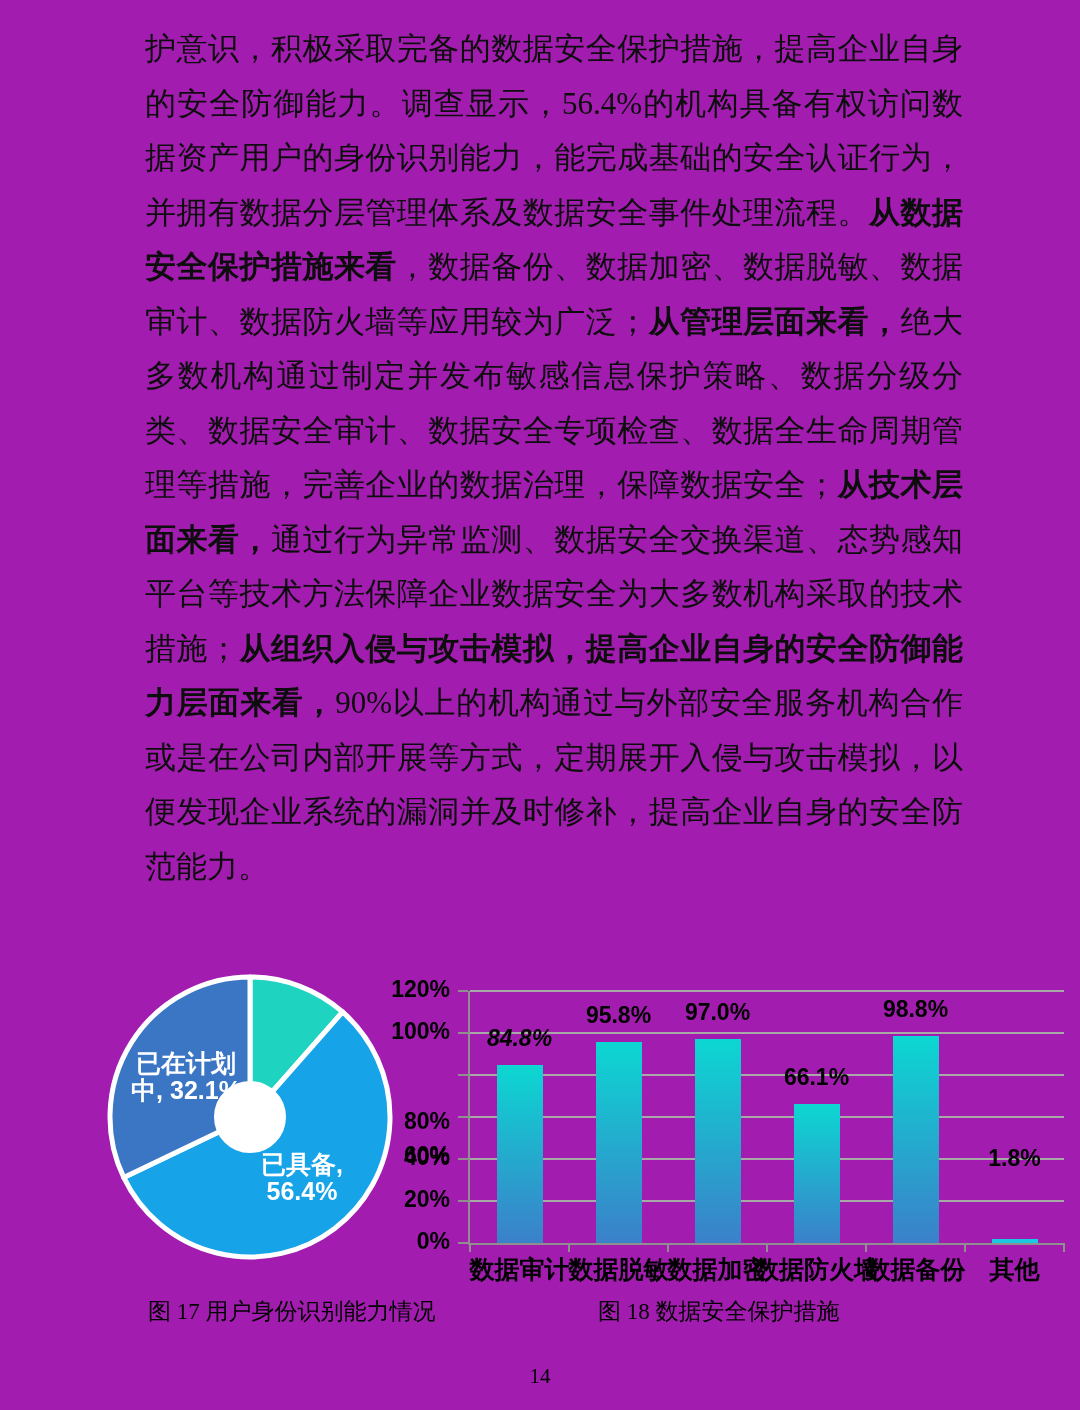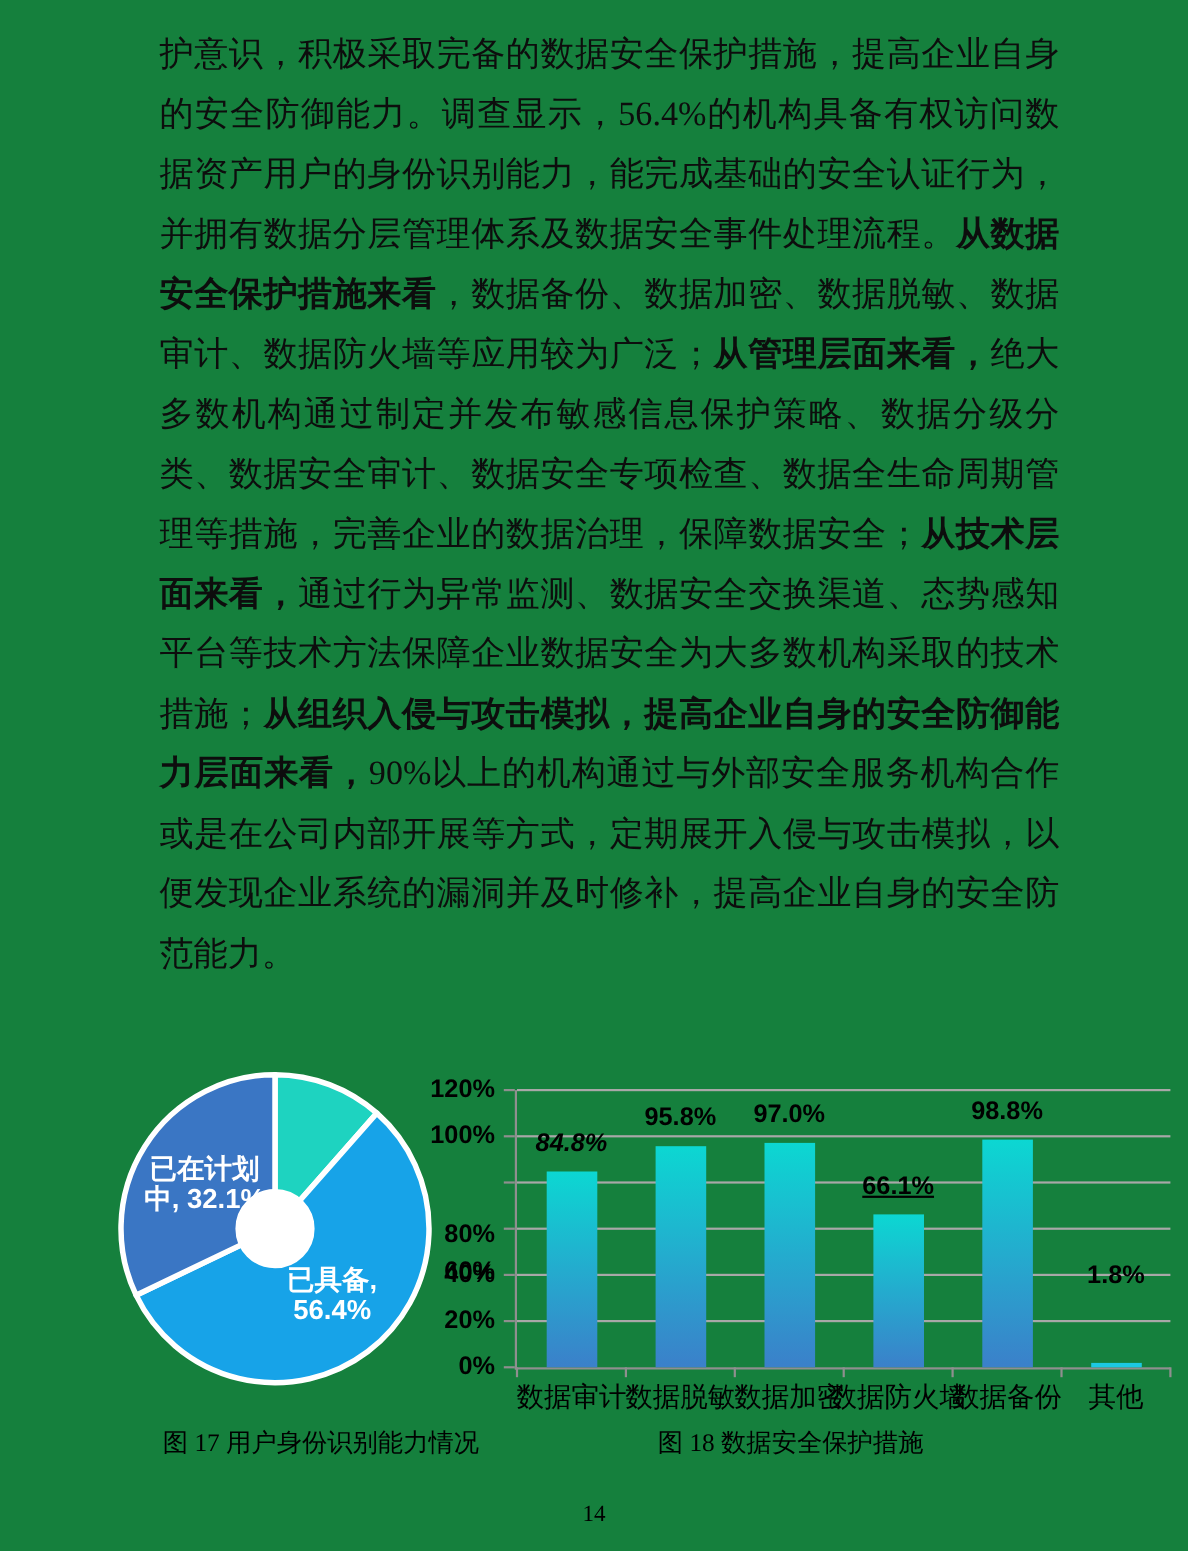--- a/index.html
+++ b/index.html
@@ -1,17 +1,17 @@
 <!DOCTYPE html>
 <html><head>
 <meta charset="utf-8">
 <style>
   html,body { margin:0; padding:0; background:#ffffff; }
   .page {
-    position:relative; width:1080px; height:1410px; background:#15803d;
+    position:relative; width:1080px; height:1410px; background:#a21caf;
     overflow:hidden; color:#000;
     font-family:"Liberation Serif","DejaVu Serif",serif;
   }
   
   .body-text {
     position:absolute; left:145px; top:22px; width:818px; margin:0;
     font-size:31px; line-height:54.5px; text-align:justify; color:#0d0d0d;
   }
   .body-text .b {
     font-family:"Liberation Sans","DejaVu Sans",sans-serif; font-weight:700;
@@ -32,21 +32,21 @@
   .plot {
     position:absolute; left:58px; top:26px; width:594px; height:252px;
     border-left:2px solid #8f8f8f; border-bottom:2px solid #8f8f8f;
   }
   .gridline { position:absolute; left:0; width:594px; height:2px; background:#a8a8a8; }
   .bar { position:absolute; bottom:0; width:46px; }
   .bar-label { position:absolute; width:140px; text-align:center; font-size:23px; font-weight:600; }
   .y-label { position:absolute; width:70px; text-align:right; font-size:23px; font-weight:600; }
   .y-tick { position:absolute; width:10px; height:2px; background:#8f8f8f; }
   .x-tick { position:absolute; width:2px; height:9px; background:#8f8f8f; }
-  .cat-label { position:absolute; width:150px; text-align:center; font-size:25px; font-weight:400; }
+  .cat-label { position:absolute; width:150px; text-align:center; font-size:25px; font-weight:700; }
   
   .caption { position:absolute; font-size:23px; color:#000; }
   #cap17 { left:148px; top:1296px; }
   #cap18 { left:598px; top:1296px; }
   .page-num { position:absolute; left:0; top:1364px; width:1080px; text-align:center; font-size:21px; }
 </style>
 </head>
 <body>
 
 <div class="page">
@@ -89,21 +89,21 @@
         <div class="bar" style="left: 26.5px; height: 178.08px; background: linear-gradient(rgb(12, 215, 210), rgb(59, 128, 202));"></div>
         <div class="bar-label" style="left: -20.5px; top: 33.92px; font-style: italic;">84.8%</div>
         <div class="cat-label" style="left: -25.5px; top: 262px;">数据审计</div>
         <div class="bar" style="left: 125.5px; height: 201.18px; background: linear-gradient(rgb(12, 215, 210), rgb(59, 128, 202));"></div>
         <div class="bar-label" style="left: 78.5px; top: 10.82px;">95.8%</div>
         <div class="cat-label" style="left: 73.5px; top: 262px;">数据脱敏</div>
         <div class="bar" style="left: 224.5px; height: 203.7px; background: linear-gradient(rgb(12, 215, 210), rgb(59, 128, 202));"></div>
         <div class="bar-label" style="left: 177.5px; top: 8.3px;">97.0%</div>
         <div class="cat-label" style="left: 172.5px; top: 262px;">数据加密</div>
         <div class="bar" style="left: 323.5px; height: 138.81px; background: linear-gradient(rgb(12, 215, 210), rgb(59, 128, 202));"></div>
-        <div class="bar-label" style="left: 276.5px; top: 73.19px; text-decoration: underline;">66.1%</div>
+        <div class="bar-label" style="left: 276.5px; top: 73.19px;">66.1%</div>
         <div class="cat-label" style="left: 271.5px; top: 262px;">数据防火墙</div>
         <div class="bar" style="left: 422.5px; height: 207.48px; background: linear-gradient(rgb(12, 215, 210), rgb(59, 128, 202));"></div>
         <div class="bar-label" style="left: 375.5px; top: 4.52px;">98.8%</div>
         <div class="cat-label" style="left: 370.5px; top: 262px;">数据备份</div>
         <div class="bar" style="left: 521.5px; height: 3.78px; background: rgb(28, 201, 226);"></div>
         <div class="bar-label" style="left: 474.5px; top: 154px;">1.8%</div>
         <div class="cat-label" style="left: 469.5px; top: 262px;">其他</div>
         <div class="x-tick" style="background: rgb(143, 143, 143); left: -1px; top: 252px;"></div>
         <div class="x-tick" style="background: rgb(143, 143, 143); left: 98px; top: 252px;"></div>
         <div class="x-tick" style="background: rgb(143, 143, 143); left: 197px; top: 252px;"></div>

